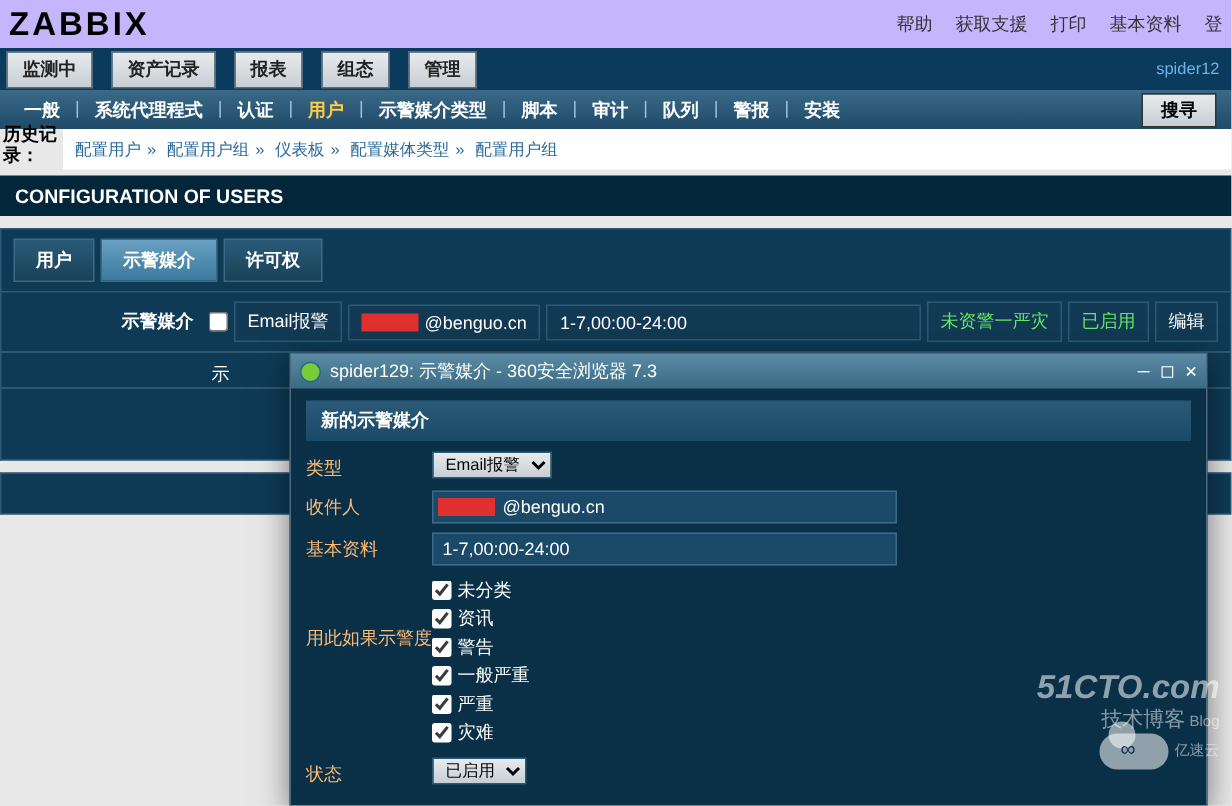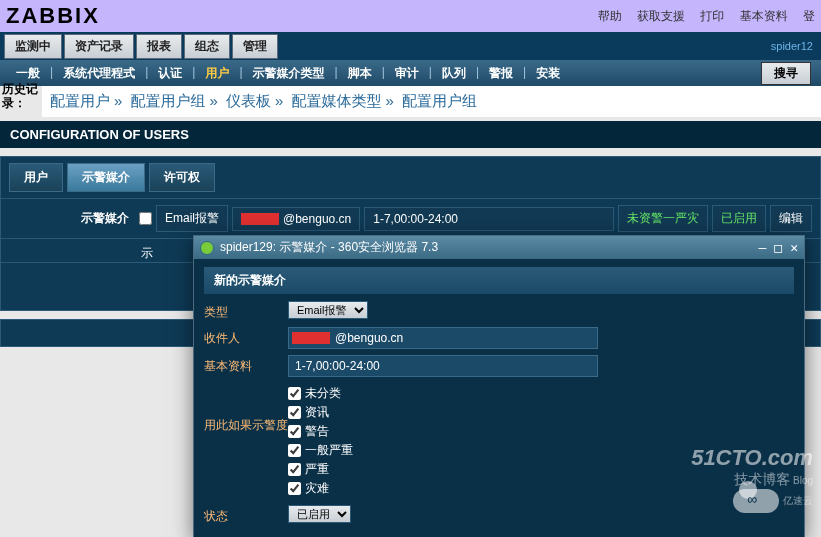--- a/index.html
+++ b/index.html
@@ -1,31 +1,31 @@
 <!DOCTYPE html>
 <html><head>
 <meta charset="utf-8">
 <style>
 * { margin:0; padding:0; box-sizing:border-box; font-family:Arial,"Microsoft YaHei",sans-serif; }
 body { background:#e8e8e8; width:821px; height:537px; overflow:hidden; position:relative; font-size:12px; }
 .top-white { background:#c4b5fd; height:26px; display:flex; justify-content:space-between; align-items:center; padding:16px 6px; }
 .logo { font-size:22px; font-weight:bold; letter-spacing:2px; color:#000; }
 .top-links a { color:#333; text-decoration:none; margin-left:12px; font-size:12px; }
 .menu1 { background:#0a3a5c; height:28px; display:flex; align-items:center; padding:0 4px; justify-content:space-between; }
-.menu1-left { display:flex; gap:2px; }
+.menu1-left { display:flex; gap:12px; }
 .menu1-item { background:linear-gradient(#e8ebed,#c7ced4); border:1px solid #5a6a78; padding:3px 10px; font-size:12px; color:#222; cursor:pointer; font-weight:bold; }
 .spider { color:#6db4e8; font-size:11px; padding-right:4px; }
 .menu2 { background:linear-gradient(#3a6a88,#1f4a68); height:26px; display:flex; align-items:center; padding:0 10px; justify-content:space-between; }
 .menu2-left { display:flex; gap:4px; }
 .menu2-item { color:#fff; font-weight:bold; font-size:12px; padding:0 6px; cursor:pointer; }
 .menu2-sep { color:#a0c4dc; }
 .menu2-item.active { color:#ffcc44; }
 .search-btn { background:linear-gradient(#e8ebed,#c7ced4); border:1px solid #333; padding:2px 12px; font-weight:bold; cursor:pointer; font-size:12px; }
 .hist-label { position:absolute; left:2px; top:82px; font-weight:bold; color:#000; font-size:12px; width:36px; line-height:14px; }
-.breadcrumb { background:#fff; margin-left:42px; padding:6px 8px; font-size:15px; color:#2a6a9a; }
+.breadcrumb { background:#fff; margin-left:42px; padding:6px 8px; font-size:11px; color:#2a6a9a; }
 .breadcrumb a { color:#2a6a9a; text-decoration:none; }
 .breadcrumb .sep { margin:0 4px; }
 .page-title { background:#1a4a66; color:#fff; font-weight:bold; padding:6px 10px; font-size:13px; margin-top:4px; }
 .page-title.dark { background:#04263a; }
 .tabs { background:#0e3a56; display:flex; gap:4px; padding:6px 8px; border:1px solid #2a5a78; border-bottom:none; margin-top:8px; }
 .tab { background:linear-gradient(#2a5a78,#1a4258); color:#fff; padding:5px 14px; font-weight:bold; font-size:12px; cursor:pointer; border:1px solid #3a6a88; }
 .tab.active { background:linear-gradient(#6aa0c4,#3a7a9c); }
 .media-row { display:flex; align-items:center; gap:4px; padding:6px 8px; background:#0e3a56; border:1px solid #2a5a78; }
 .media-label { color:#fff; font-weight:bold; width:120px; text-align:right; margin-right:6px; }
 .media-cell { background:#123a54; color:#fff; padding:4px 8px; border:1px solid #2a5a78; }

